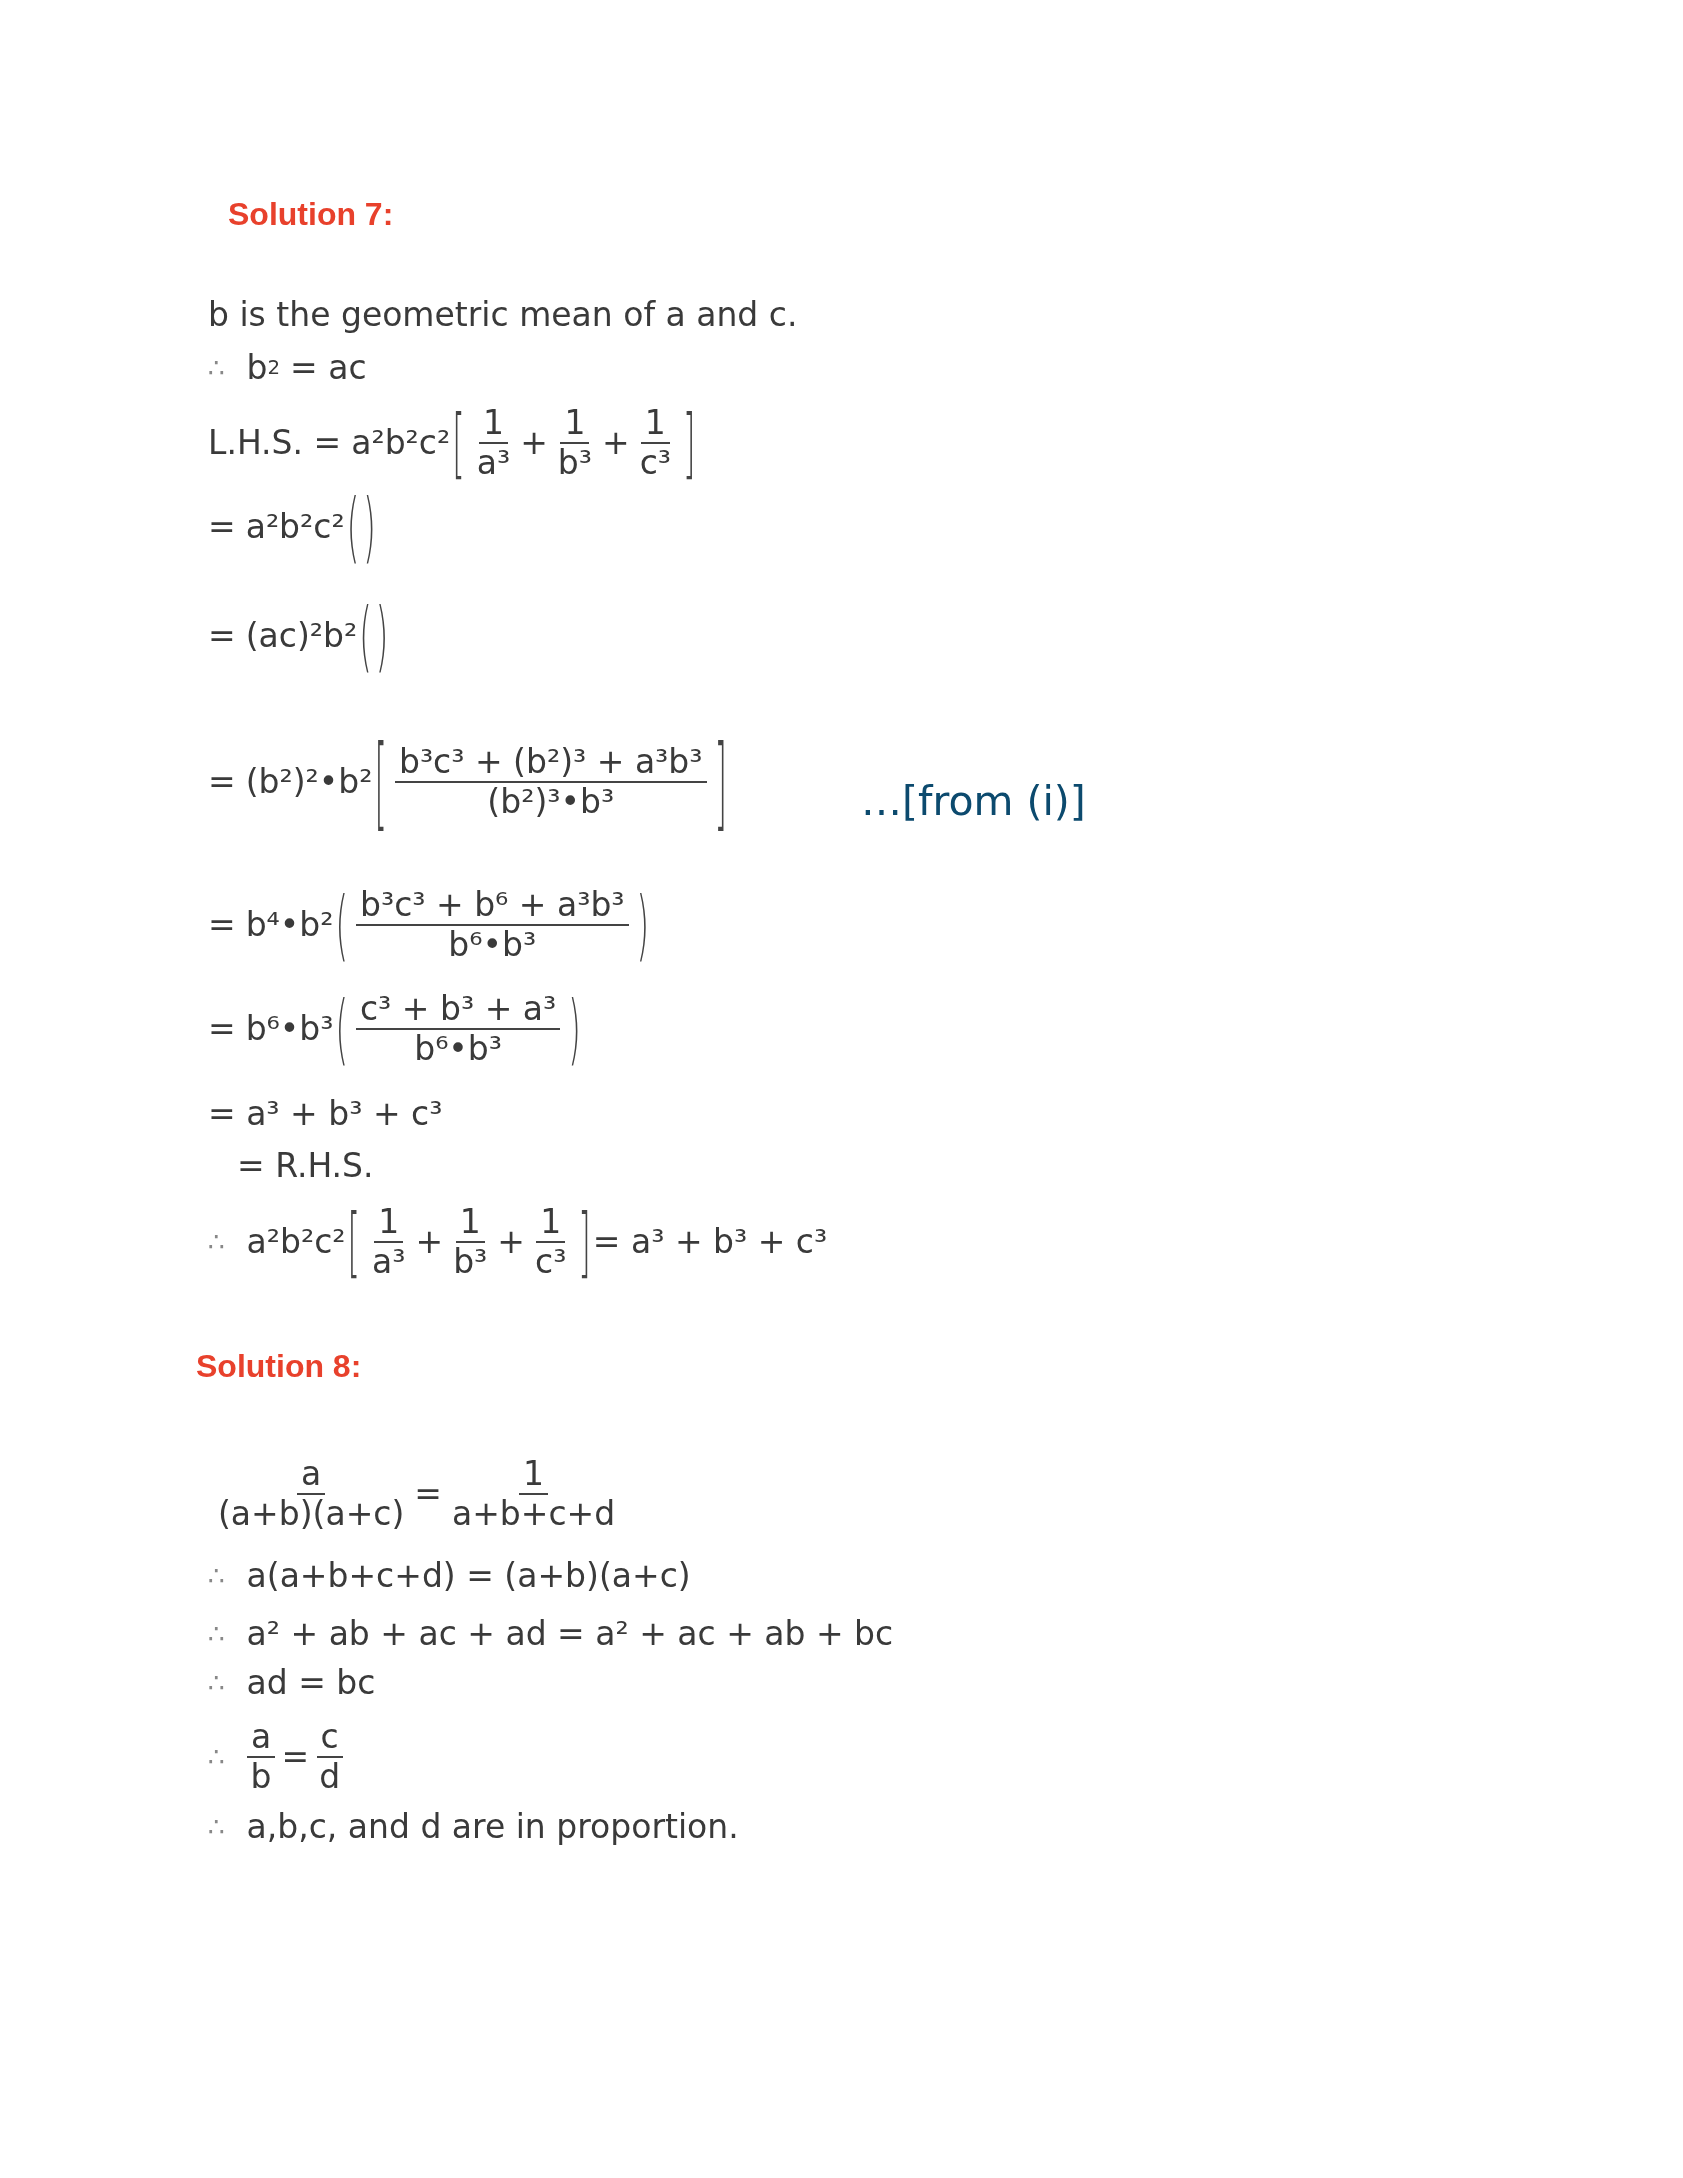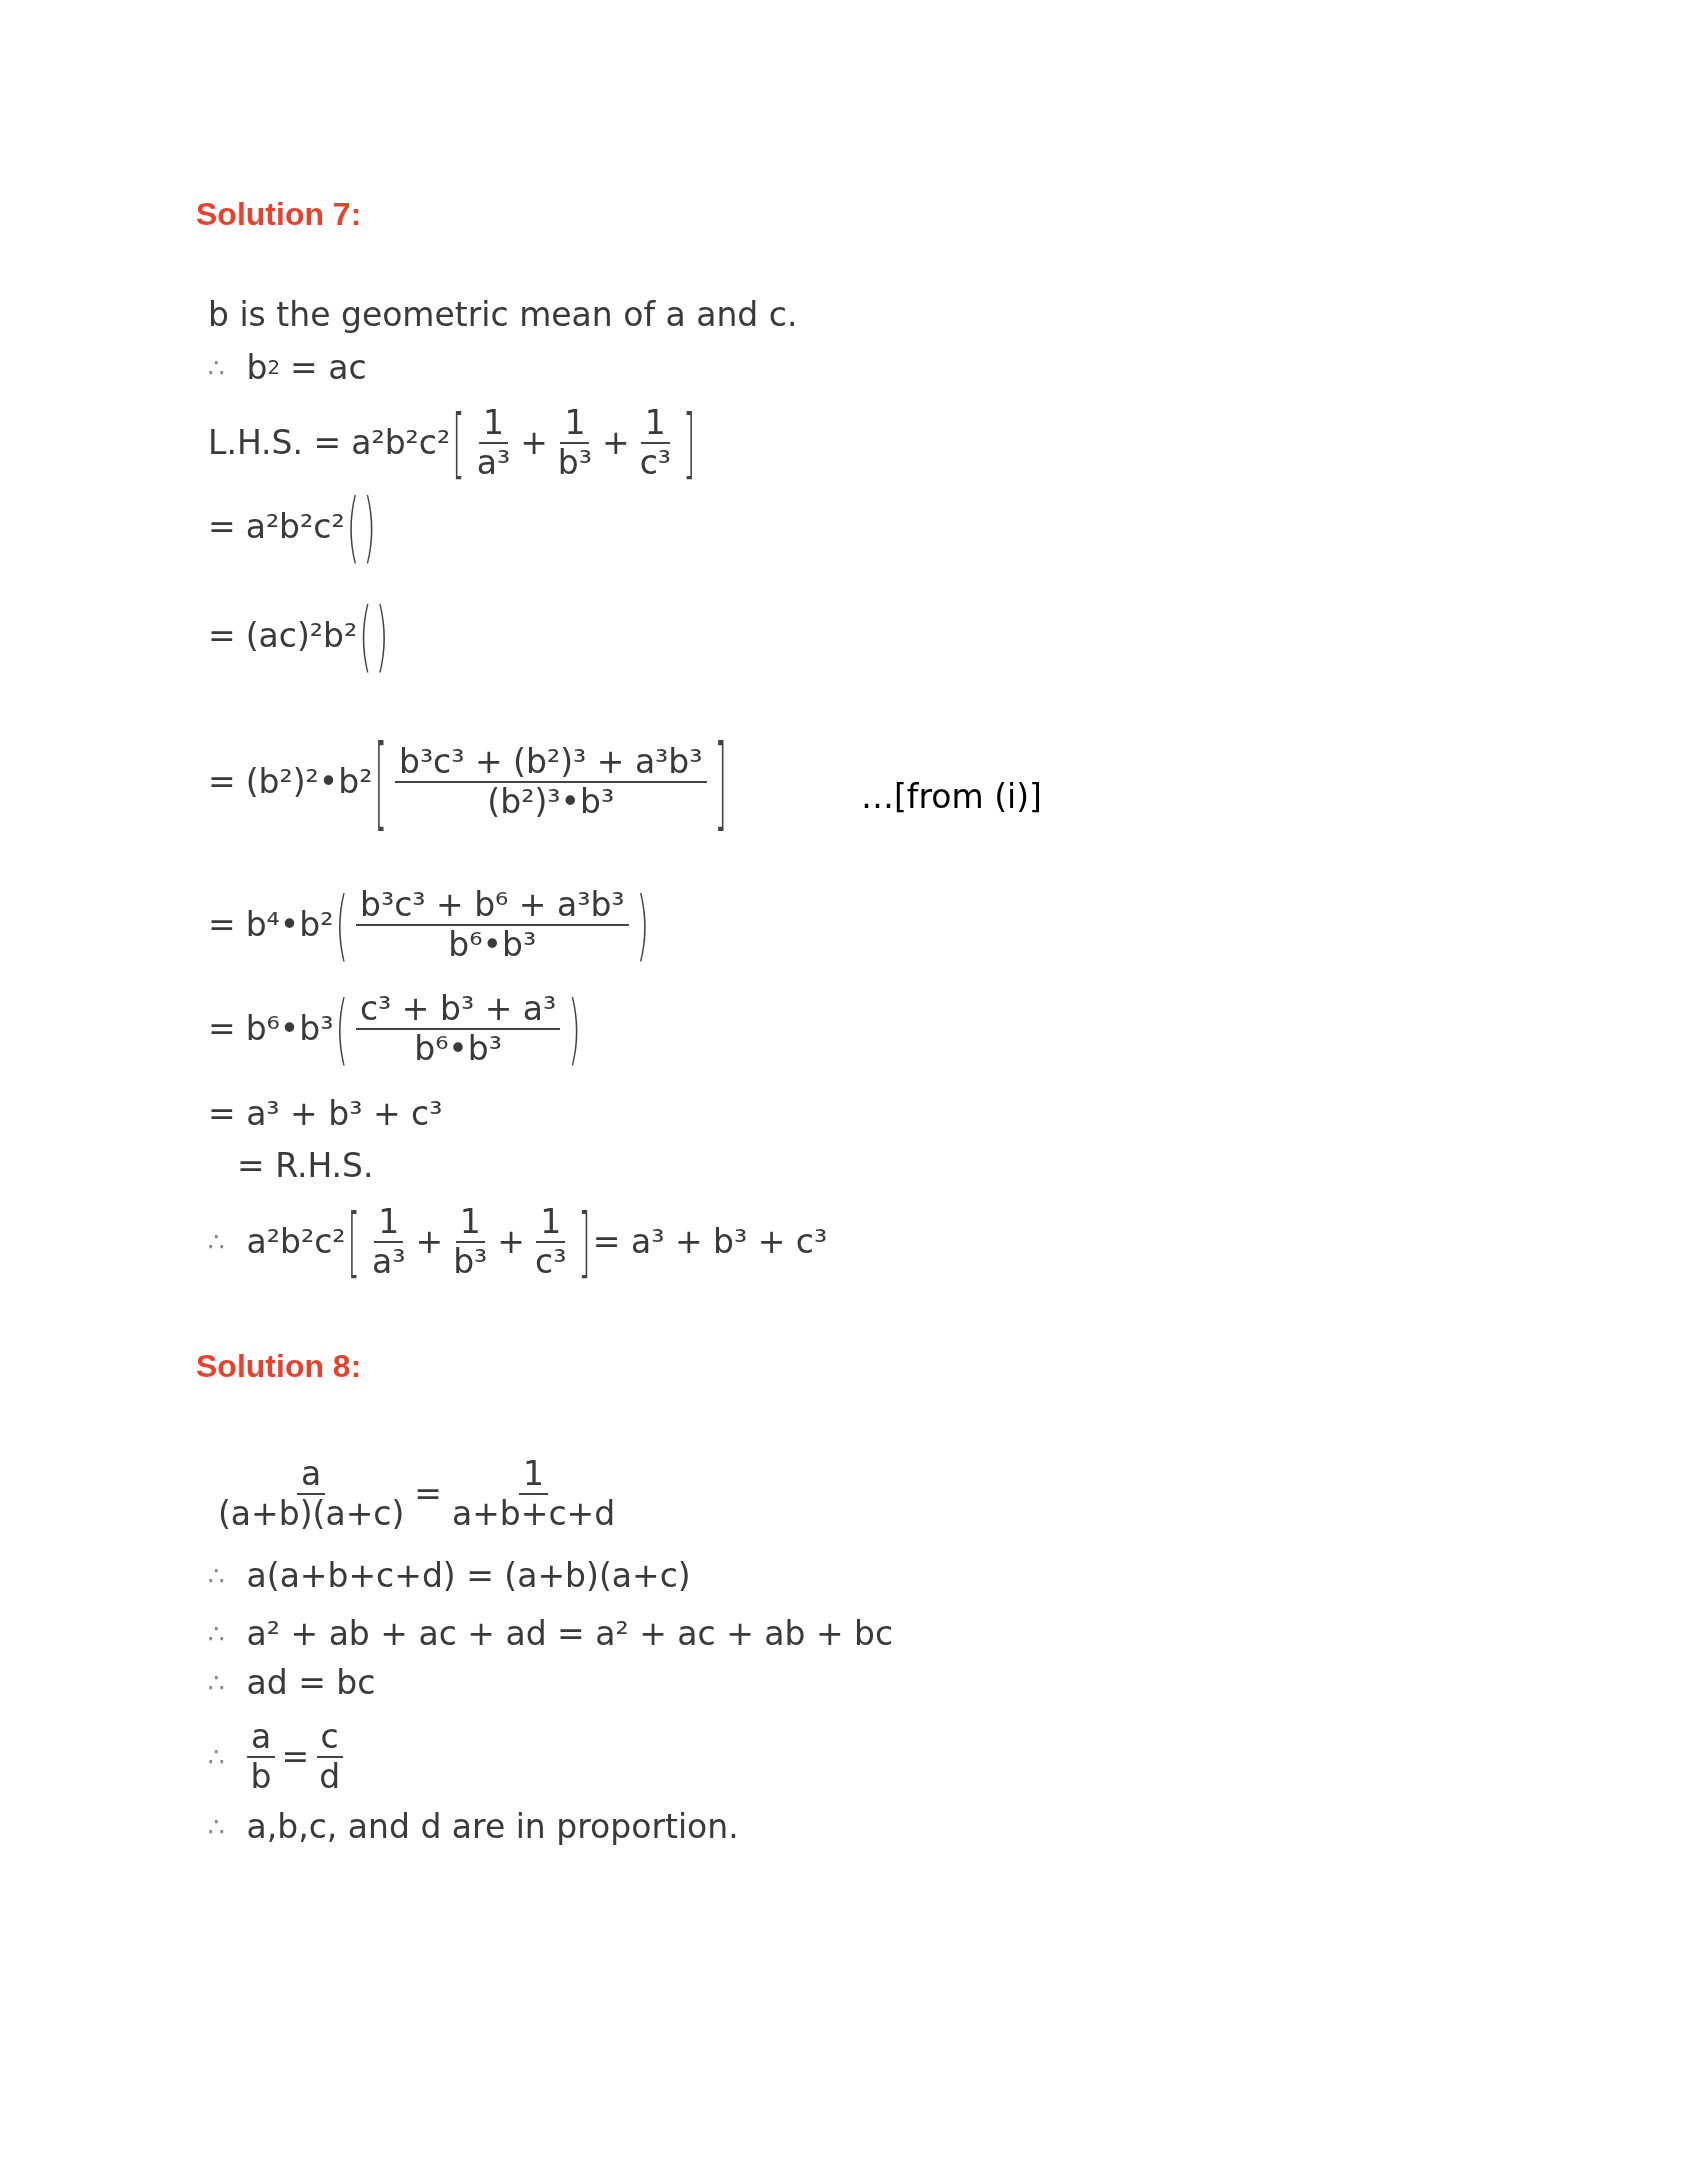--- a/index.html
+++ b/index.html
@@ -6,27 +6,27 @@
   body{width:1683px;height:2178px;position:relative;overflow:hidden;font-family:"DejaVu Sans",sans-serif;color:#333;}
   .heading{position:absolute;left:196px;font-family:"Liberation Sans",sans-serif;font-weight:bold;font-size:32px;color:#e8412c;}
   .line{position:absolute;left:208px;font-size:33px;color:#3a3a3a;white-space:nowrap;display:flex;align-items:center;}
   .therefore{font-size:26px;color:#888;margin-right:22px;}
   sup{font-size:0.6em;vertical-align:0.75em;line-height:0;}
   .frac{display:inline-flex;flex-direction:column;align-items:center;vertical-align:middle;margin:0 6px;}
   .frac .num{padding:0 4px;border-bottom:2px solid #444;line-height:1.15;}
   .frac .den{padding:0 4px;line-height:1.15;}
   .brk{font-weight:200;color:#444;transform:scaleY(2.4);display:inline-block;margin:0 2px;font-size:32px;}
   .brk.big{transform:scaleY(3.2);}
-  .note{position:absolute;left:861px;top:777px;font-size:33px;color:#000000;}
+  .note{position:absolute;left:861px;top:777px;font-size:41px;color:#0c4a6e;}
   .sp{display:inline-block;width:10px;}
 </style>
 </head>
 <body>
 
-<div class="heading" style="top:196px;">Solution 7:</div>
+<div class="heading" style="top:196px;margin-left:32px;">Solution 7:</div>
 
 <div class="line" style="top:295px;">
     <span>b is the geometric mean of a and c.</span>
   </div>
 
 <div class="line" style="top:348px;">
   <span class="therefore">∴</span>
   <span>b</span>
     <sup>2</sup>
     <span class="sp"></span>

